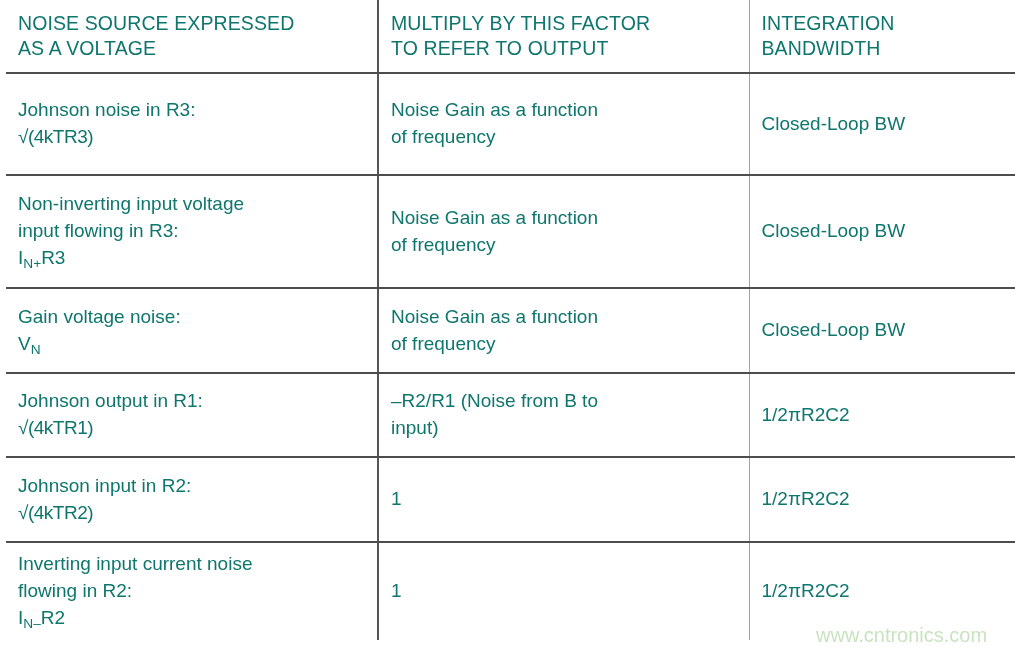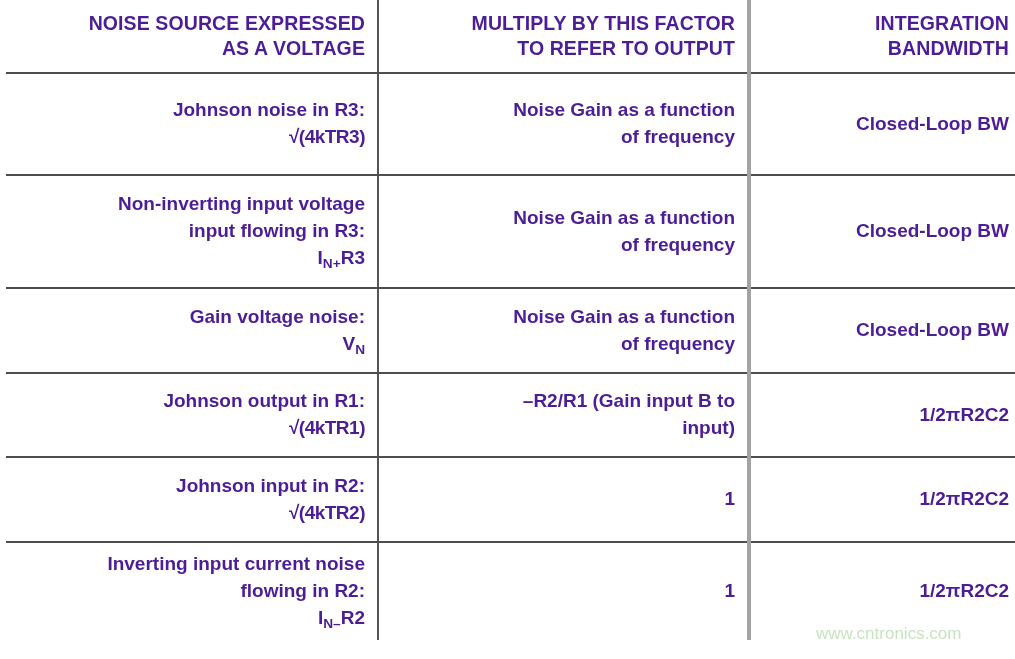--- a/index.html
+++ b/index.html
@@ -31,31 +31,31 @@
     table-layout: fixed;
   }
 
   table.noise-table col.c1 { width: 372px; }
   table.noise-table col.c2 { width: 371px; }
   table.noise-table col.c3 { width: 272px; }
 
   table.noise-table td,
   table.noise-table th {
     vertical-align: middle;
-    text-align: right;
-    font-weight: bold;
-    color: #4c1d95;
+    text-align: left;
+    font-weight: normal;
+    color: #0f766e;
     padding: 4px 12px;
     box-sizing: border-box;
     background: transparent;
   }
 
   
   table.noise-table .col-a { border-right: 2px solid #555555; }
-  table.noise-table .col-b { border-right: 4px solid #a3a3a3; }
+  table.noise-table .col-b { border-right: 1px solid #a3a3a3; }
 
   
   table.noise-table tr.rule > td,
   table.noise-table tr.rule > th {
     border-bottom: 2px solid #4d4d4d;
   }
   table.noise-table tr.rule > .edge-l { border-bottom: none; }
 
   
   table.noise-table col.edge { width: 6px; }
@@ -94,21 +94,21 @@
     position: relative;
     bottom: -0.32em;
   }
 
   .radical { letter-spacing: -0.5px; }
 
   .watermark {
     position: absolute;
     left: 816px;
     top: 624px;
-    font-size: 17px;
+    font-size: 20px;
     font-weight: normal;
     color: #c9e3c1;
     font-family: "Liberation Sans", sans-serif;
     white-space: nowrap;
   }
 </style>
 </head>
 <body>
 
 <div class="table-wrap">
@@ -186,21 +186,21 @@
 
       </tr>
 
       <tr class="rule r4">
         <td class="edge-l"></td>
         <td class="col-a">
           <span class="cell-line">Johnson output in R1:</span>
           <span class="cell-line radical"><span>√(4kTR1)</span><sub></sub><span></span></span>
         </td>
         <td class="col-b">
-          <span class="cell-line">–R2/R1 (Gain input B to</span>
+          <span class="cell-line">–R2/R1 (Noise from B to</span>
           <span class="cell-line">input)</span>
         </td>
         <td>1/2πR2C2</td>
 
       </tr>
 
       <tr class="rule r5">
         <td class="edge-l"></td>
         <td class="col-a">
           <span class="cell-line">Johnson input in R2:</span>

